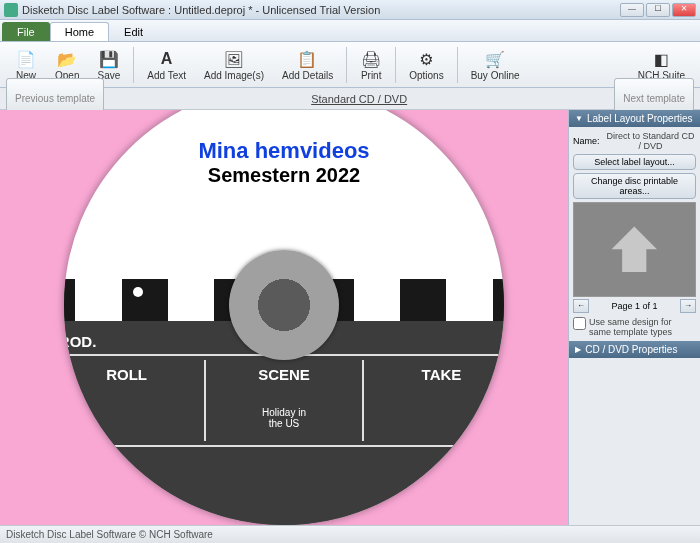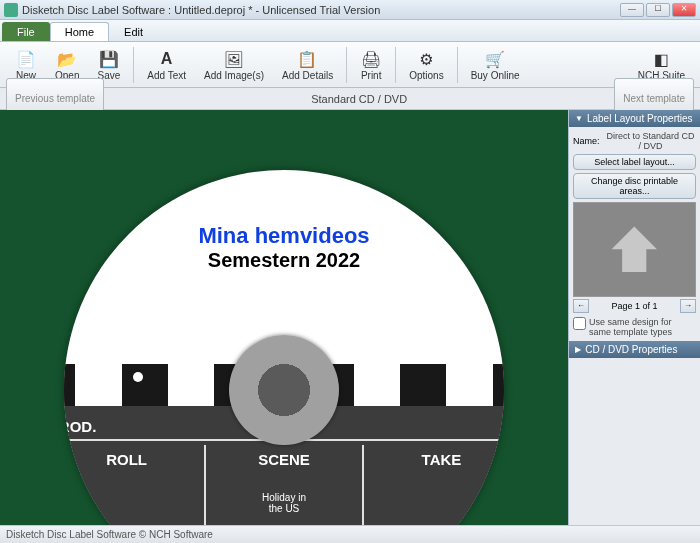--- a/index.html
+++ b/index.html
@@ -14,23 +14,23 @@
 .menu-tab { padding: 3px 14px; font-size: 11px; border: 1px solid transparent; border-bottom: none; cursor: pointer; }
 .menu-tab.file { background: #4a8040; color: #fff; border-radius: 3px 3px 0 0; }
 .menu-tab.active { background: #fff; border-color: #b0c0d0; border-radius: 3px 3px 0 0; }
 .toolbar { background: linear-gradient(#fafcfe,#e8ecf0); height: 46px; display: flex; align-items: center; padding: 2px 6px; border-bottom: 1px solid #b0c0d0; gap: 0; }
 .tool-btn { display: flex; flex-direction: column; align-items: center; padding: 2px 8px; font-size: 10px; color: #333; cursor: pointer; border: 1px solid transparent; border-radius: 3px; }
 .tool-btn .ticon { width: 22px; height: 22px; display: flex; align-items: center; justify-content: center; font-size: 16px; }
 .tool-sep { width: 1px; height: 36px; background: #c0c8d0; margin: 0 4px; }
 .tool-spacer { flex: 1; }
 .template-bar { background: #e8ecf0; height: 22px; display: flex; align-items: center; padding: 0 6px; border-bottom: 1px solid #c0c8d0; }
 .tmpl-btn { font-size: 10px; padding: 14px 8px; background: linear-gradient(#fafcfe,#e0e4e8); border: 1px solid #b0b8c0; border-radius: 3px; cursor: pointer; color: #888; }
-.tmpl-title { flex: 1; text-align: center; font-size: 11px; color: #444; }
+.tmpl-title { flex: 1; text-align: center; font-size: 11px; color: #444; text-decoration: underline; }
 .main { flex: 1; display: flex; overflow: hidden; }
-.canvas { flex: 1; background: #14532d; display: flex; align-items: flex-start; justify-content: center; position: relative; overflow: hidden; }
+.canvas { flex: 1; background: #f9a8d4; display: flex; align-items: flex-end; justify-content: center; position: relative; overflow: hidden; }
 .side { width: 132px; background: #e8ecf0; border-left: 1px solid #b0c0d0; display: flex; flex-direction: column; font-size: 10px; }
 .panel-hdr { background: linear-gradient(#6a8aa8,#4a6a88); color: #fff; padding: 3px 6px; font-size: 10px; display: flex; align-items: center; }
 .panel-hdr .arrow { margin-right: 4px; font-size: 8px; }
 .panel-body { padding: 4px; }
 .prop-row { display: flex; align-items: center; margin-bottom: 3px; font-size: 9px; }
 .prop-row .lbl { width: 32px; }
 .prop-row .val { flex: 1; text-align: center; color: #444; }
 .side-btn { width: 100%; font-size: 9px; padding: 2px; background: linear-gradient(#f0f4f8,#d8e0e8); border: 1px solid #a0b0c0; border-radius: 4px; margin-bottom: 3px; cursor: pointer; }
 .preview { width: 100%; aspect-ratio: 1.3; background: #888; border: 1px solid #999; display: flex; align-items: center; justify-content: center; margin-bottom: 2px; }
 .preview svg { width: 50%; }

